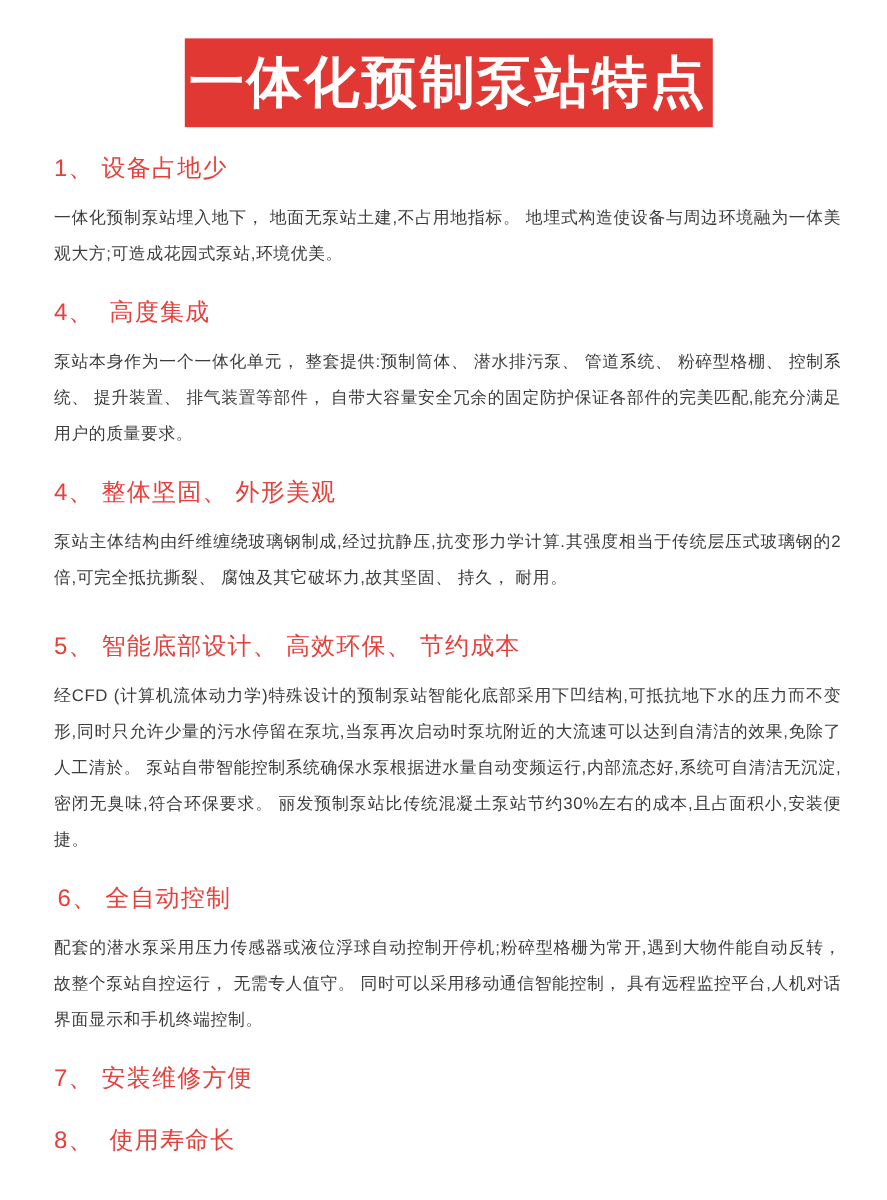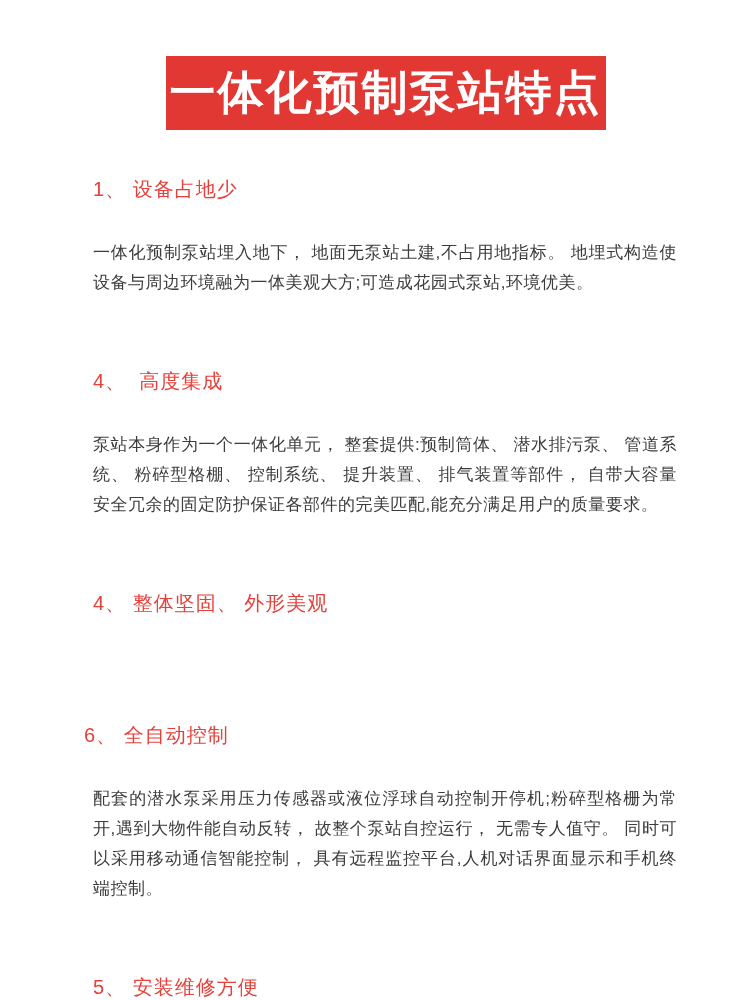--- a/index.html
+++ b/index.html
@@ -1,20 +1,20 @@
 <!DOCTYPE html>
 <html lang="zh" style="--accent: #e23834; --heading: #e6403a; --body: #3c3c3c;"><head>
 <meta charset="utf-8">
 <style>
   :root{
     --accent:#e23834;
     --heading:#e6403a;
     --body:#3c3c3c;
   }
-  *{box-sizing:border-box;margin:0;padding:16px;}
+  *{box-sizing:border-box;margin:0;padding:4px;}
   html,body{background:#ffffff;}
   body{
     width:739px;
     height:1000px;
     margin:0 auto;
     font-family:"Liberation Sans","DejaVu Sans",sans-serif;
     overflow:hidden;
   }
   .banner{
     width:440px;
@@ -40,21 +40,21 @@
     line-height:30px;
     margin:4px 0 2px 0;
     letter-spacing:1px;
     white-space:pre;
   }
   .section.indent h2{
     padding-left:7px;
   }
   .section p{
     color:var(--body);
-    font-size:17px;
+    font-size:14px;
     line-height:30px;
     text-align:justify;
     letter-spacing:0.5px;
   }
 </style>
 </head>
 <body>
 
 <div class="banner">
   <span>一体化预制泵站特点</span>
@@ -67,33 +67,38 @@
     <p>一体化预制泵站埋入地下， 地面无泵站土建,不占用地指标。 地埋式构造使设备与周边环境融为一体美观大方;可造成花园式泵站,环境优美。</p>
   </div>
 
   <div class="section">
     <h2>4、  高度集成</h2>
     <p>泵站本身作为一个一体化单元， 整套提供:预制筒体、 潜水排污泵、 管道系统、 粉碎型格棚、 控制系统、 提升装置、 排气装置等部件， 自带大容量安全冗余的固定防护保证各部件的完美匹配,能充分满足用户的质量要求。</p>
   </div>
 
   <div class="section">
     <h2>4、 整体坚固、 外形美观</h2>
+    <p>泵站主体结构由纤维缠绕玻璃钢制成,经过抗静压,抗变形力学计算.其强度相当于传统层压式玻璃钢的2倍,可完全抵抗撕裂、 腐蚀及其它破坏力,故其坚固、 持久， 耐用。</p>
   </div>
 
   <div class="section">
   </div>
 
+  <div class="section">
+    <h2>5、 智能底部设计、 高效环保、 节约成本</h2>
+    <p>经CFD (计算机流体动力学)特殊设计的预制泵站智能化底部采用下凹结构,可抵抗地下水的压力而不变形,同时只允许少量的污水停留在泵坑,当泵再次启动时泵坑附近的大流速可以达到自清洁的效果,免除了人工清於。 泵站自带智能控制系统确保水泵根据进水量自动变频运行,内部流态好,系统可自清洁无沉淀,密闭无臭味,符合环保要求。 丽发预制泵站比传统混凝土泵站节约30%左右的成本,且占面积小,安装便捷。</p>
+  </div>
 
   <div class="section indent">
     <h2>6、 全自动控制</h2>
     <p>配套的潜水泵采用压力传感器或液位浮球自动控制开停机;粉碎型格栅为常开,遇到大物件能自动反转， 故整个泵站自控运行， 无需专人值守。 同时可以采用移动通信智能控制， 具有远程监控平台,人机对话界面显示和手机终端控制。</p>
   </div>
 
   <div class="section">
-    <h2>5、 安装维修方便</h2>
+    <h2>7、 安装维修方便</h2>
   </div>
 
   <div class="section">
     <h2>8、  使用寿命长</h2>
 
   </div>
 
 </div>
 
 </body></html>

